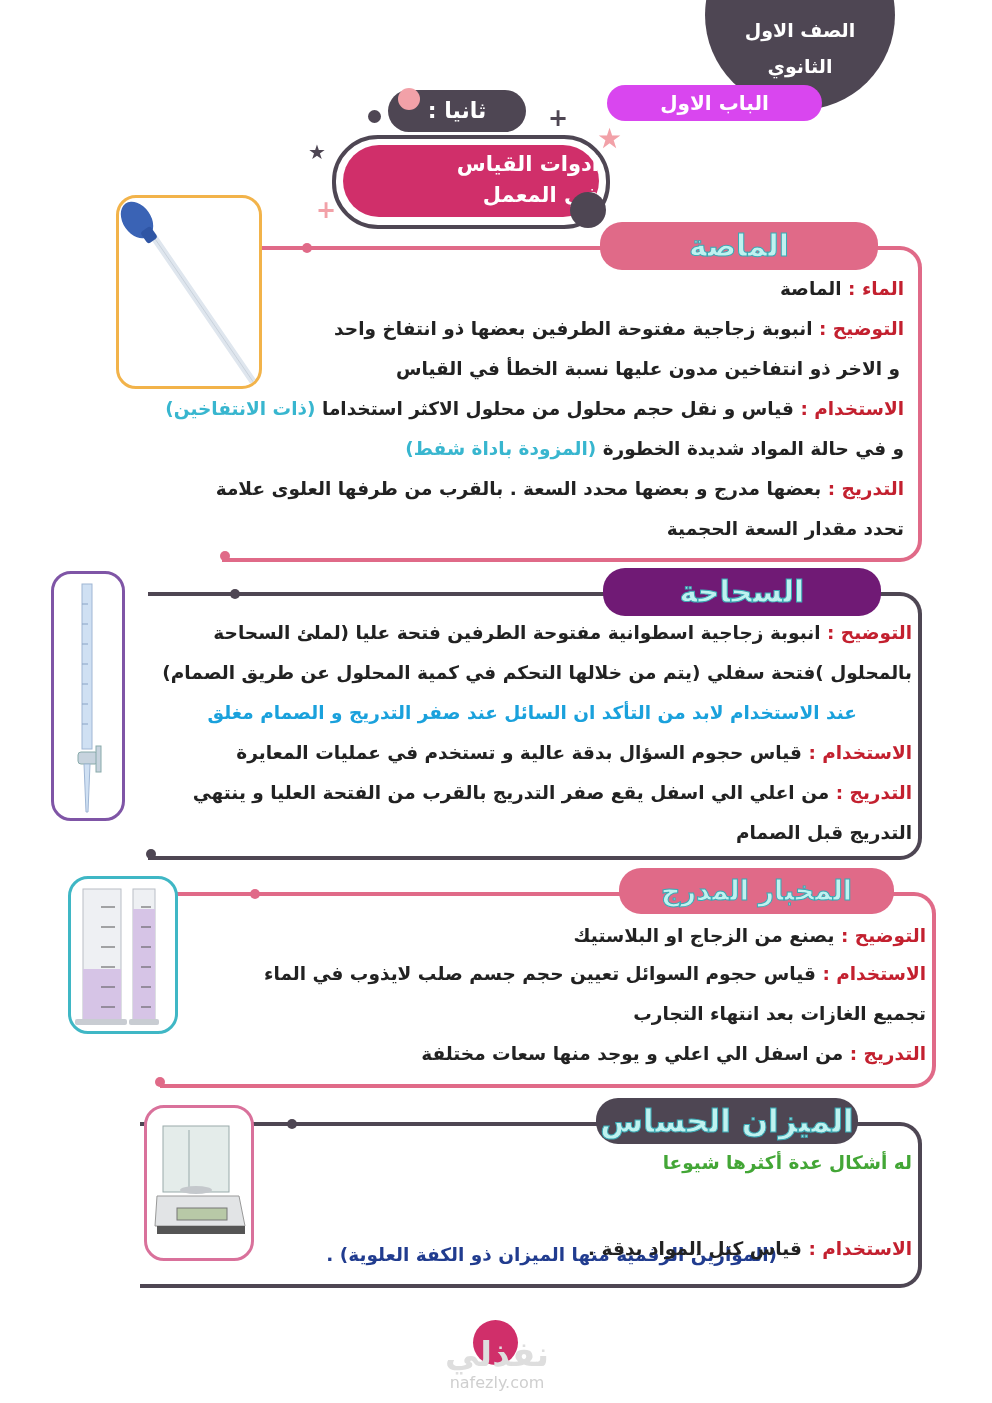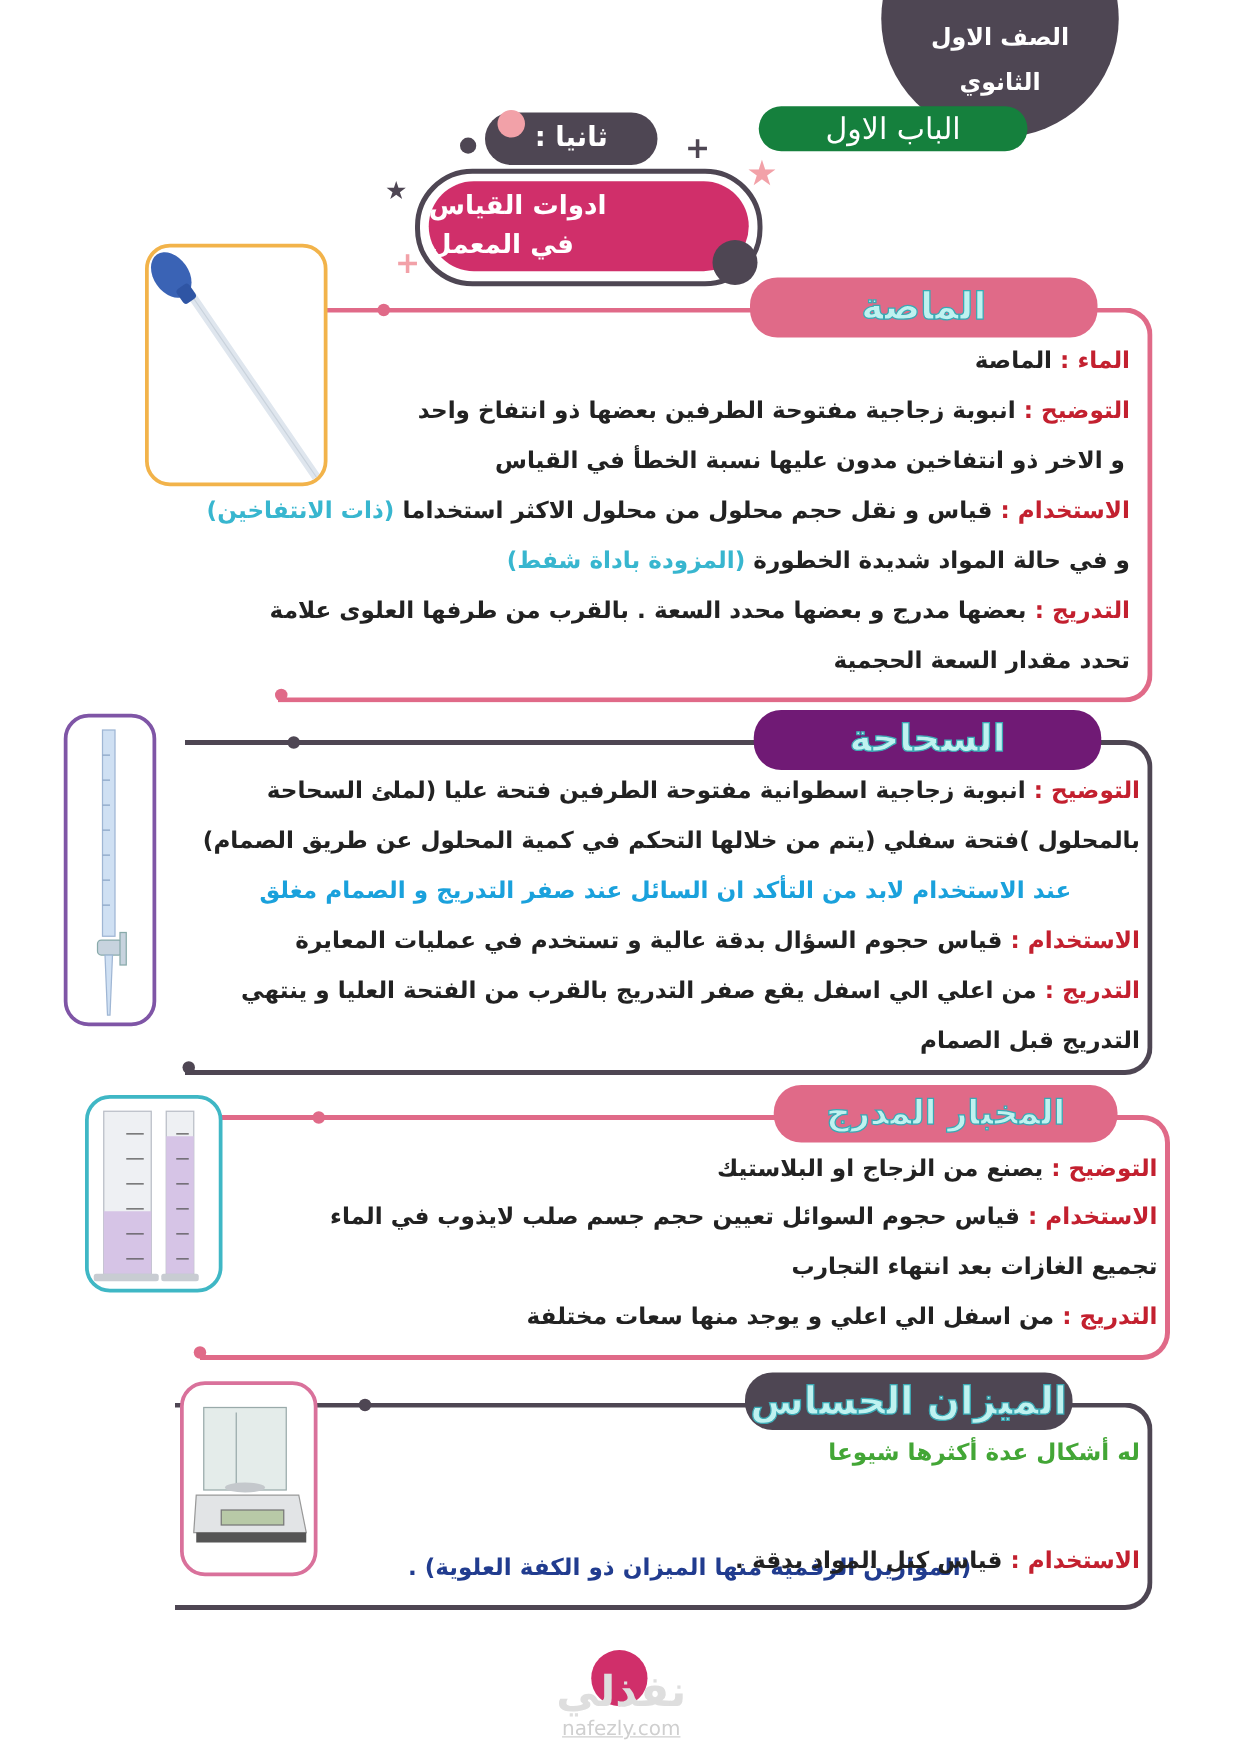--- a/index.html
+++ b/index.html
@@ -2,26 +2,26 @@
 <html><head>
 <meta charset="utf-8">
 <style>
   html, body { margin:0; padding:0; }
   body { width:992px; height:1403px; background:#ffffff; position:relative; overflow:hidden; font-family:"DejaVu Sans", sans-serif; }
   .abs { position:absolute; }
   .rtl { direction:rtl; }
   
   .grade-circle { left:705px; top:-80px; width:190px; height:190px; border-radius:50%; background:#4e4653; }
   .grade-text { left:720px; top:12px; width:160px; text-align:center; color:#fff; font-weight:bold; font-size:19px; line-height:36px; }
-  .chapter-pill { left:607px; top:85px; width:215px; height:36px; border-radius:18px; background:#15803d; color:#fff; font-weight:normal; font-size:24px; text-align:center; line-height:36px; }
+  .chapter-pill { left:607px; top:85px; width:215px; height:36px; border-radius:18px; background:#d946ef; color:#fff; font-weight:bold; font-size:20px; text-align:center; line-height:36px; }
   .second-pill { left:388px; top:90px; width:138px; height:42px; border-radius:21px; background:#4e4653; color:#fff; font-weight:bold; font-size:22px; text-align:center; line-height:42px; }
   .pink-dot { left:398px; top:88px; width:22px; height:22px; border-radius:50%; background:#f2a1a8; }
   .dark-dot-sm { left:368px; top:110px; width:13px; height:13px; border-radius:50%; background:#4e4653; }
   .title-outer { left:332px; top:135px; width:270px; height:86px; border:4px solid #4e4653; border-radius:46px; background:#fff; }
-  .title-inner { left:343px; top:145px; width:256px; height:72px; border-radius:36px; background:#d02f6a; color:#fff; font-weight:bold; font-size:21px; text-align:left; line-height:31px; padding-top:4px; box-sizing:border-box; }
+  .title-inner { left:343px; top:145px; width:256px; height:72px; border-radius:36px; background:#d02f6a; color:#fff; font-weight:bold; font-size:21px; text-align:right; line-height:31px; padding-top:4px; box-sizing:border-box; }
   .dark-dot-lg { left:570px; top:192px; width:36px; height:36px; border-radius:50%; background:#4e4653; }
   .deco { font-weight:bold; }
   .dotend { width:10px; height:10px; border-radius:50%; }
   .sec-title { border-radius:22px; text-align:center; font-weight:bold; font-size:30px; color:#bff2f0; -webkit-text-stroke:1px #3aa9b4; letter-spacing:1px; }
   .text { direction:rtl; text-align:right; font-weight:bold; font-size:18.5px; color:#222; white-space:nowrap; }
   .lbl { color:#c3202f; }
   .cyan { color:#38b6cf; }
   .blue { color:#1aa1dc; }
   .green { color:#43a636; }
   .navy { color:#213c8f; }
@@ -145,14 +145,14 @@
     <rect x="10" y="118" width="88" height="8" fill="#555"></rect>
   </svg>
 </div>
 <div class="abs text green" style="right:80px;top:1152px;margin-left:35px;">له أشكال عدة أكثرها شيوعا</div>
 <div class="abs text navy" style="right:215px;top:1244px;">(الموازين الرقمية منها الميزان ذو الكفة العلوية) .</div>
 <div class="abs text" style="right:80px;top:1238px;"><span class="lbl">الاستخدام :</span> <span>قياس كتل المواد بدقة .</span></div>
 
 <div class="abs" style="left:473px;top:1320px;width:45px;height:45px;border-radius:50%;background:#d02f6a;"></div>
 <div class="abs watermark">
   <div style="font-size:34px;line-height:38px;">نفذلي</div>
-  <div style="font-size:16px;font-weight:normal;color:#cfcfcf;text-decoration:underline;">nafezly.com</div>
+  <div style="font-size:16px;font-weight:normal;color:#cfcfcf;">nafezly.com</div>
 </div>
 
 </body></html>

